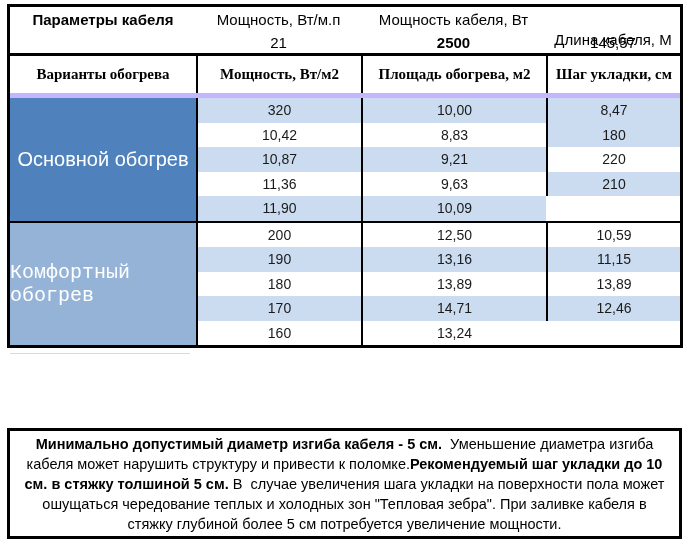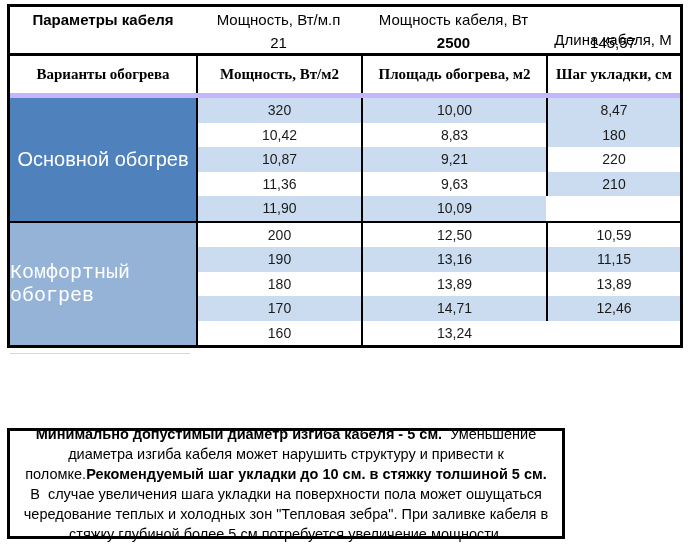--- a/index.html
+++ b/index.html
@@ -78,21 +78,21 @@
     position: absolute;
     left: 10px; top: 353px;
     width: 180px; height: 1px;
     background: #d9d9d9;
   }
 
   
   .note-block {
     position: absolute;
     left: 7px; top: 428px;
-    width: 558px; height: 111px;
+    width: 675px; height: 111px;
     border: 3px solid #000;
     padding: 12px 10px;
     display: flex; align-items: center; justify-content: center;
   }
   .note-text {
     font-size: 14.5px;
     line-height: 20px;
     text-align: center;
     white-space: pre-wrap;
   }

